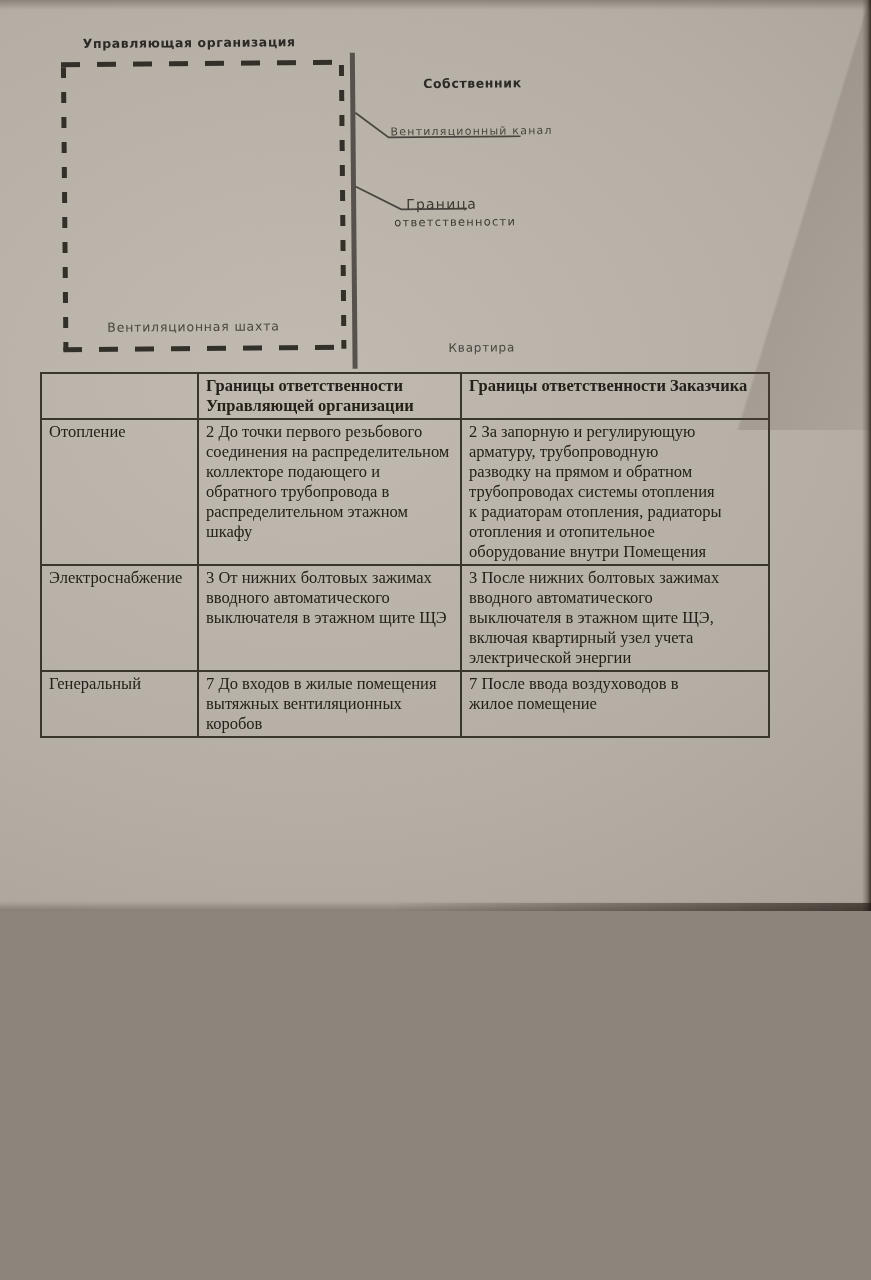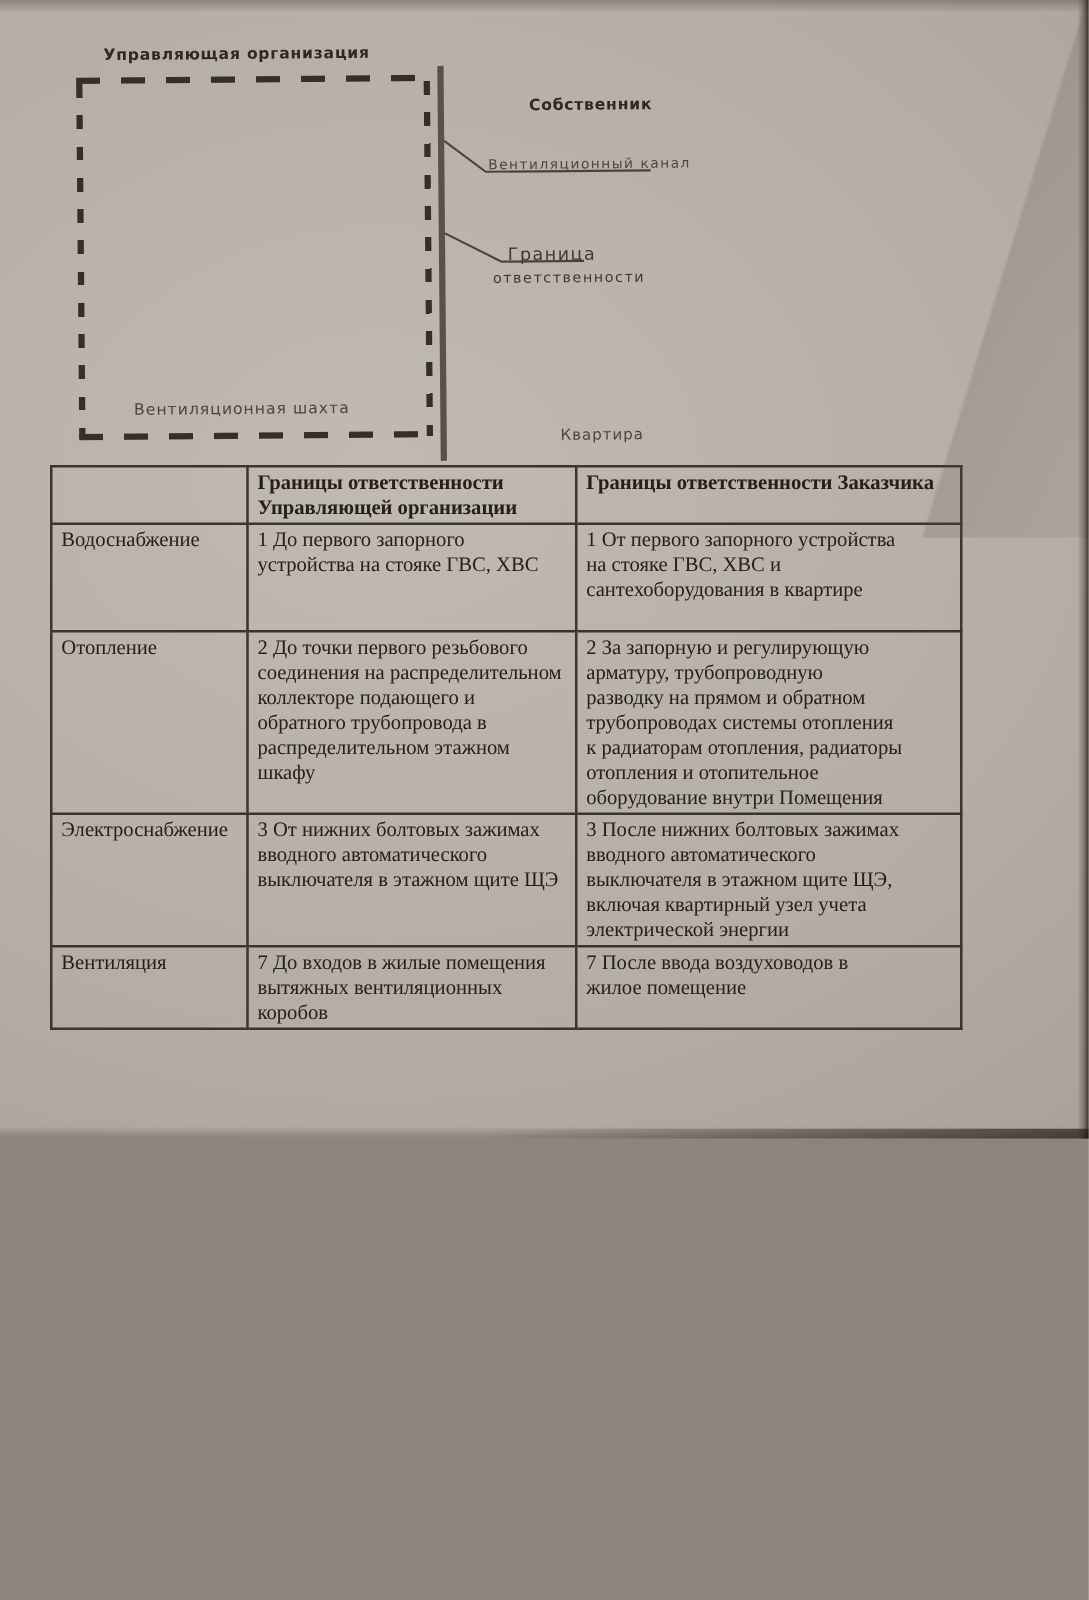--- a/index.html
+++ b/index.html
@@ -97,27 +97,20 @@
         <col style="width:157px">
         <col style="width:263px">
         <col style="width:308px">
       </colgroup>
     <tbody>
         <tr style="height:44px;margin-left:15px;">
       <th></th>
       <th class="just">Границы ответственности Управляющей организации</th>
       <th>Границы ответственности Заказчика</th>
     </tr>
-    <tr style="height:86px;">
-      <td>Водоснабжение</td>
-      <td class="just">1 До первого запорного устройства на стояке ГВС, ХВС</td>
-      <td class="pre">1 От первого запорного устройства
-на стояке ГВС, ХВС и
-сантехоборудования в квартире</td>
-    </tr>
     <tr style="height:139px;">
       <td>Отопление</td>
       <td class="just">2 До точки первого резьбового соединения на распределительном коллекторе подающего и обратного трубопровода в распределительном этажном шкафу</td>
       <td class="pre">2 За запорную и регулирующую
 арматуру, трубопроводную
 разводку на прямом и обратном
 трубопроводах системы отопления
 к радиаторам отопления, радиаторы
 отопления и отопительное
 оборудование внутри Помещения</td>
@@ -125,21 +118,21 @@
     <tr style="height:102px;">
       <td class="brk">Электроснабжение</td>
       <td class="just">3 От нижних болтовых зажимах вводного автоматического выключателя в этажном щите ЩЭ</td>
       <td class="pre">3 После нижних болтовых зажимах
 вводного автоматического
 выключателя в этажном щите ЩЭ,
 включая квартирный узел учета
 электрической энергии</td>
     </tr>
     <tr style="height:66px;">
-      <td>Вентиляция</td>
+      <td>Генеральный</td>
       <td class="just">7 До входов в жилые помещения вытяжных вентиляционных коробов</td>
       <td class="pre">7 После ввода воздуховодов в
 жилое помещение</td>
     </tr>
   </tbody>
     </table>
 
   <div class="sig-label" style="left:46px;top:996px;">Заказчик:</div>
   <div class="sig-label" style="left:418px;top:1027px;">Генеральный директор</div>
 

